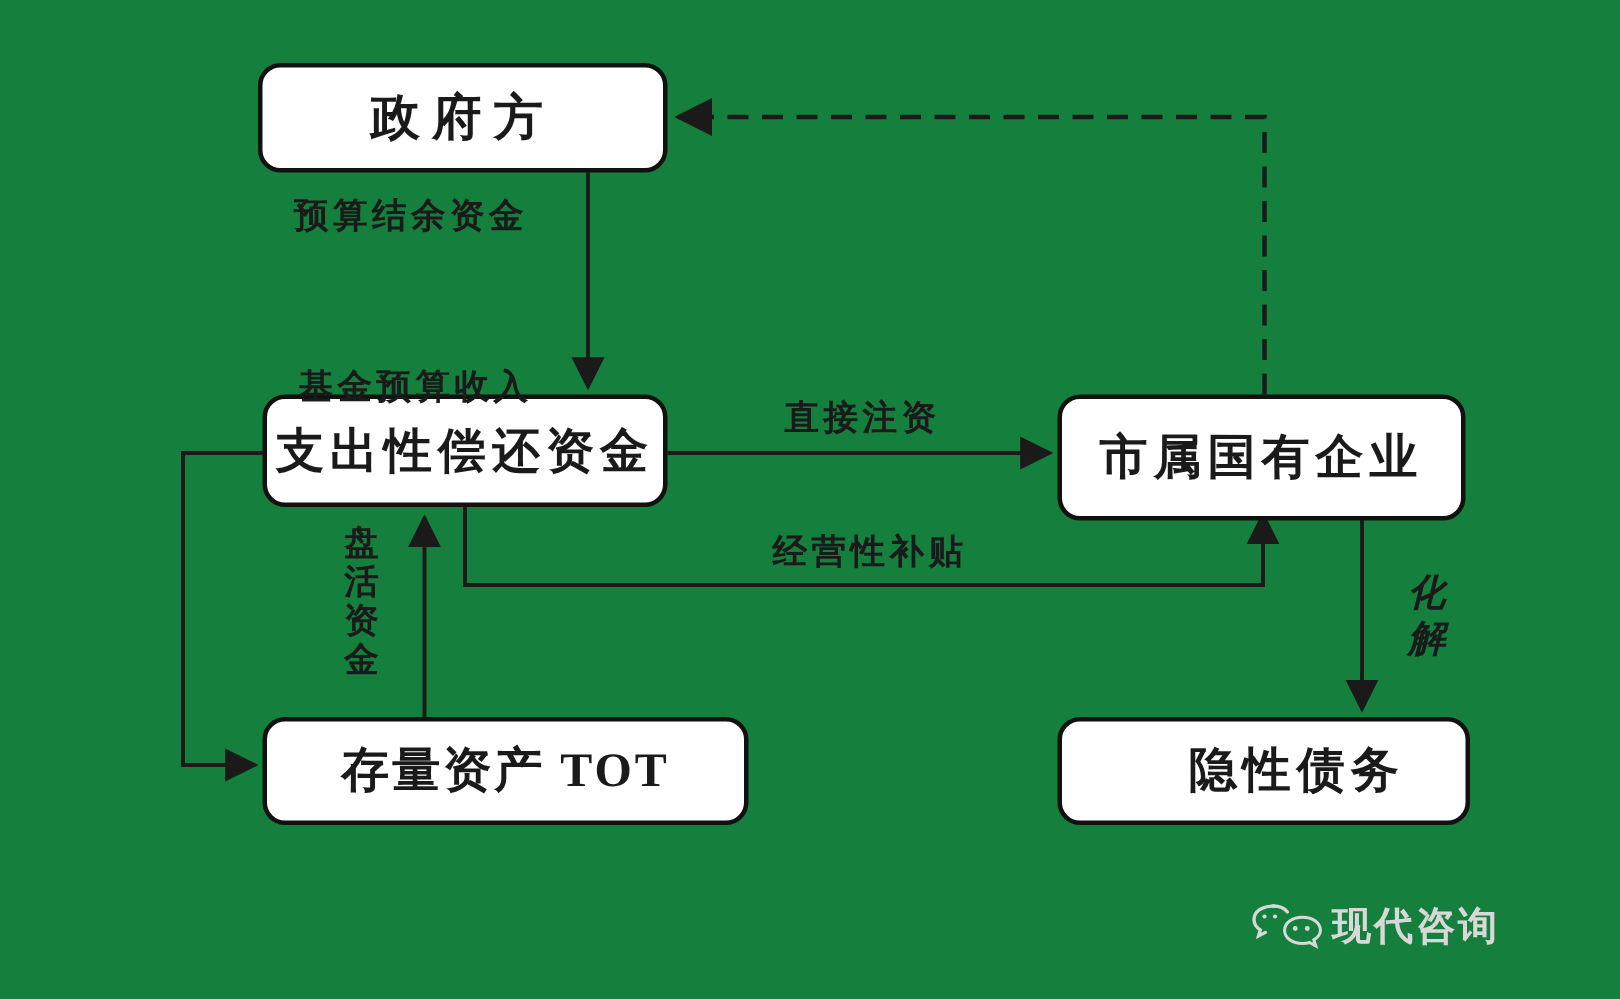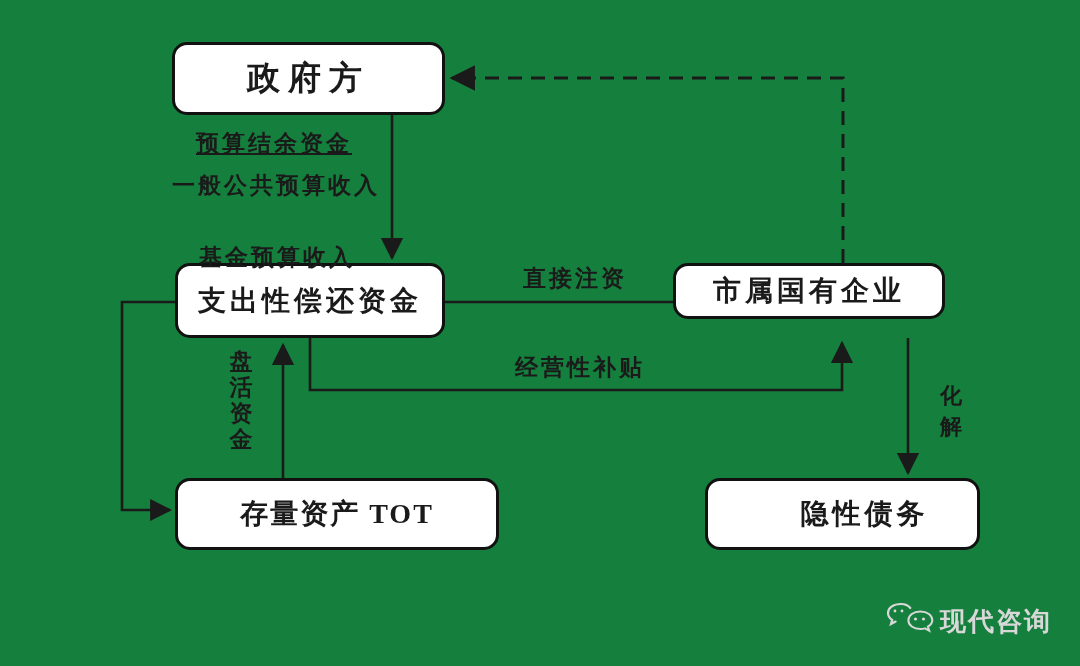--- a/index.html
+++ b/index.html
@@ -24,21 +24,21 @@
   }
   .node {
     position: absolute;
     background: #ffffff;
     border: 3px solid #111111;
     border-radius: 15px;
     display: flex;
     align-items: center;
     justify-content: center;
     font-weight: bold;
-    font-size: 28px;
+    font-size: 32px;
     letter-spacing: 4px;
     box-sizing: border-box;
     z-index: 2;
   }
   .node.gov { font-size: 33px; letter-spacing: 8px; }
   .elabel {
     position: absolute;
     font-size: 23px;
     font-weight: 600;
     letter-spacing: 3px;
@@ -50,38 +50,38 @@
   .vlabel {
     position: absolute;
     font-size: 23px;
     font-weight: 600;
     width: 26px;
     line-height: 26px;
     word-break: break-all;
     text-align: center;
     z-index: 3;
   }
-  .vlabel.resolve { font-size: 22px; line-height: 31px; width: 30px; }
+  .vlabel.resolve { font-size: 25px; line-height: 31px; width: 30px; font-style: italic; }
   #caption {
     position: absolute;
     left: 0;
     top: 584;
     width: 100%;
     top: 584px;
     text-align: center;
     font-size: 30px;
     font-weight: bold;
     letter-spacing: 5px;
   }
   #watermark {
     position: absolute;
-    left: 884px;
+    left: 832px;
     top: 600px;
     display: flex;
-    align-items: center;
+    align-items: flex-start;
     gap: 4px;
     z-index: 1;
   }
   #watermark .wm-text {
     font-size: 26px;
     font-weight: bold;
     color: #d8d8d8;
     letter-spacing: 2px;
     font-family: "Liberation Sans", sans-serif;
   }
@@ -110,29 +110,28 @@
 
     <path d="M283 478 L283 345" fill="none" stroke="#1a1a1a" stroke-width="2.6" marker-end="url(#arrow)"></path>
 
     <path d="M175 302 L122 302 L122 510 L170 510" fill="none" stroke="#1a1a1a" stroke-width="2.6" marker-end="url(#arrow)"></path>
   </svg>
 
   <div class="node gov" style="left:172px; top:42px; width:273px; height:73px;">政府方</div>
 
   <div class="node" style="left:175px; top:263px; width:270px; height:75px;">支出性偿还资金</div>
 
-  <div class="node" style="left:673px; top:263px; width:272px; height:56px;">市属国有企业</div>
+  <div class="node" style="left:705px; top:263px; width:272px; height:84px;">市属国有企业</div>
 
   <div class="node" style="left:175px; top:478px; width:324px; height:72px; letter-spacing:2px;">存量资产 TOT</div>
 
   <div class="node" style="left:705px; top:478px; width:275px; height:72px;padding-left:44px;">隐性债务</div>
 
-  <div class="elabel" style="left:274px; top:128px;text-decoration:underline;">预算结余资金</div>
+  <div class="elabel" style="left:274px; top:128px;">预算结余资金</div>
 
-  <div class="elabel" style="left:276px; top:170px;">一般公共预算收入</div>
 
   <div class="elabel" style="left:277px; top:213px;margin-top:29px;">基金预算收入</div>
 
 
   <div class="elabel" style="left:575px; top:263px;">直接注资</div>
 
   <div class="elabel" style="left:580px; top:352px;">经营性补贴</div>
 
 
   <div class="vlabel" style="left:228px; top:349px;">盘活资金</div>

